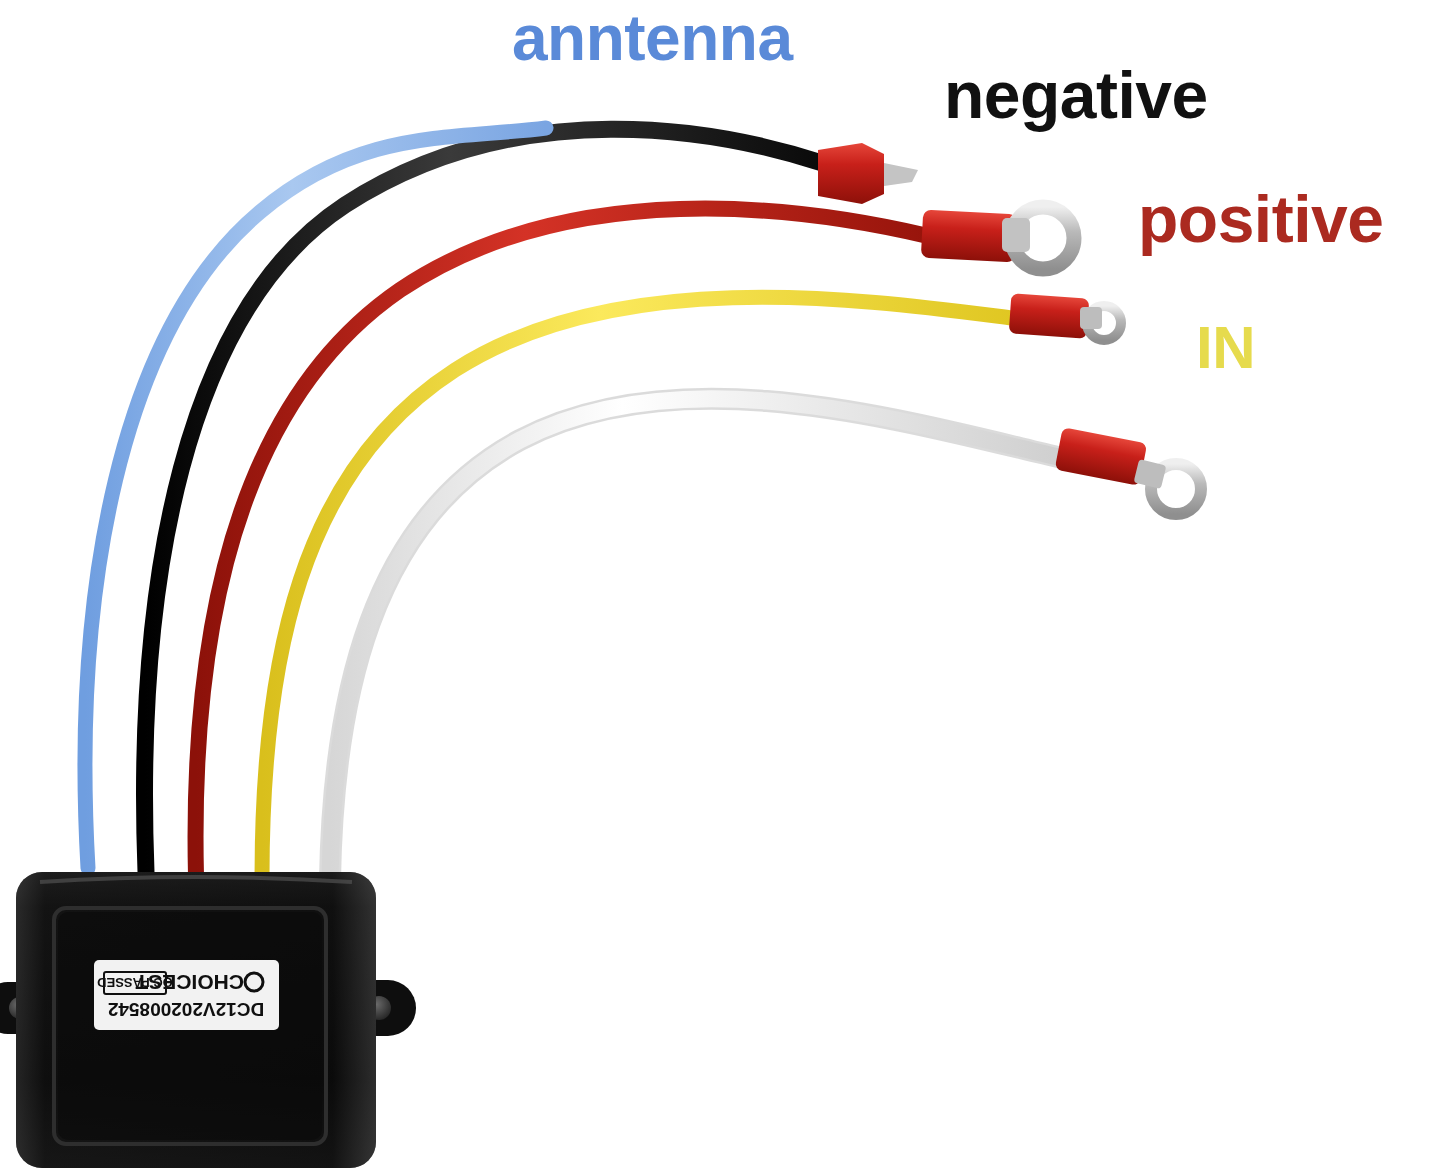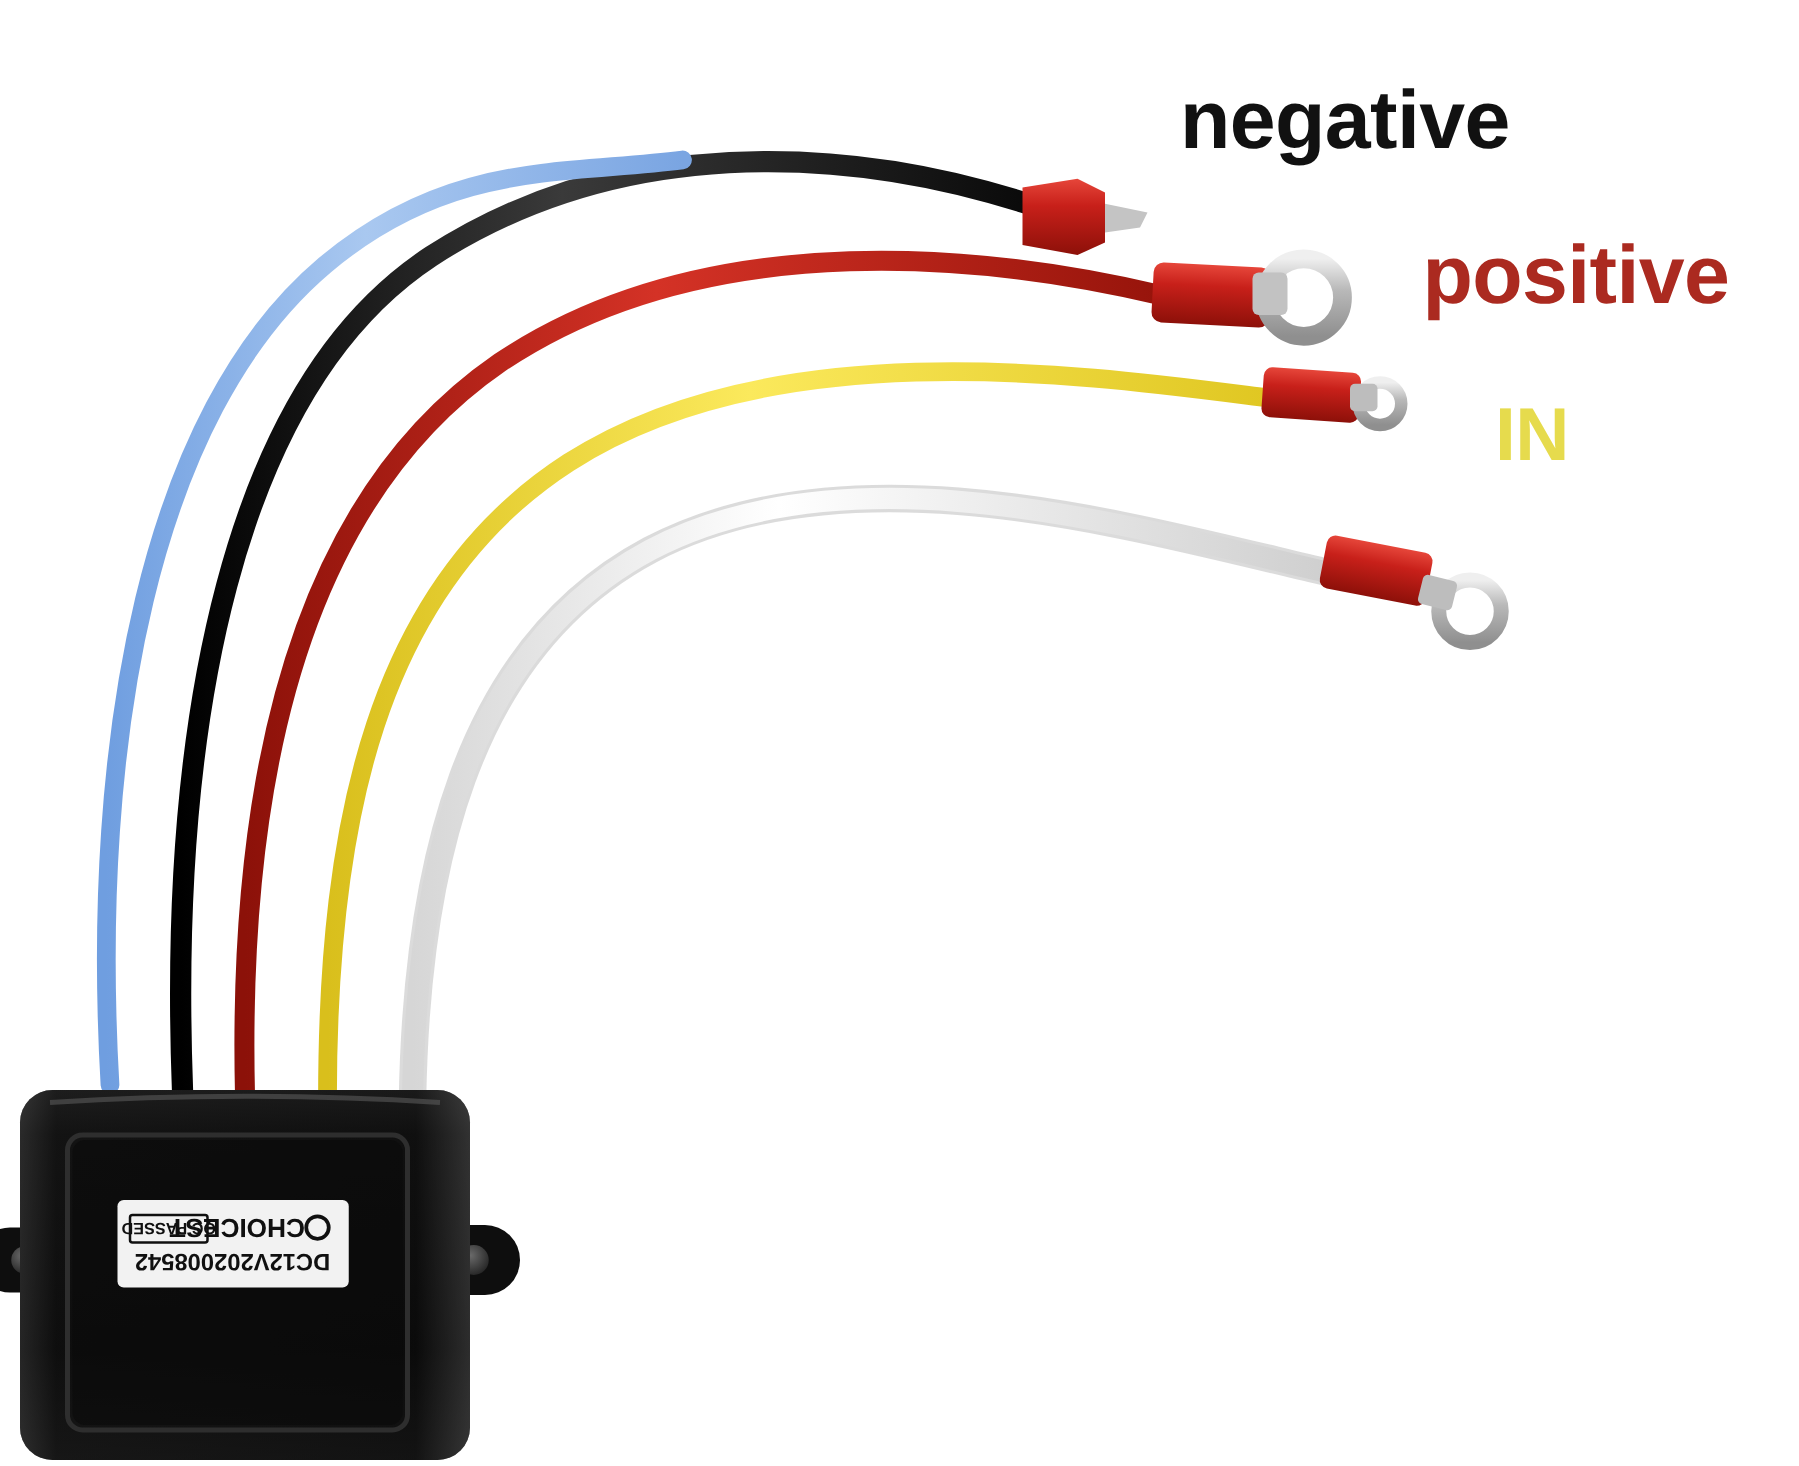--- a/index.html
+++ b/index.html
@@ -190,20 +190,21 @@
         <rect x="95" y="960" width="185" height="70" rx="5" fill="#f2f2f2"></rect>
         <text class="box-label-text" x="188" y="987" font-size="19" text-anchor="middle">DC12V202008542</text>
         <text class="box-label-text" x="130" y="1015" font-size="21" text-anchor="start">CHOICEST</text>
         <circle cx="120" cy="1008" r="9" fill="none" stroke="#101010" stroke-width="3"></circle>
         <rect x="208" y="996" width="62" height="22" rx="2" fill="none" stroke="#101010" stroke-width="2"></rect>
         <text class="box-label-text" x="239" y="1012" font-size="13" text-anchor="middle">QC PASSED</text>
       </g>
     </g>
   </svg>
 
+  <div class="label" id="label-antenna">anntenna</div>
 
   <div class="label" id="label-positive">positive</div>
 
   <div class="label" id="label-negative">negative</div>
 
   <div class="label" id="label-in">IN</div>
 
 
 </div>
 

